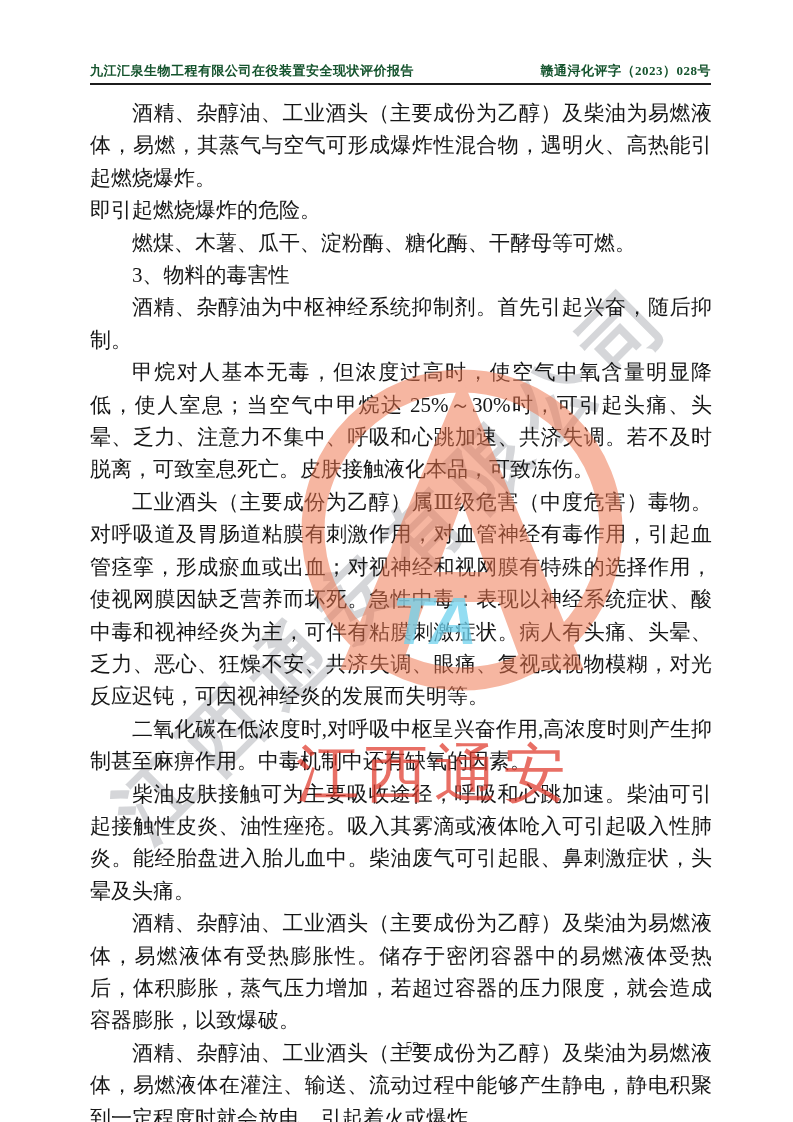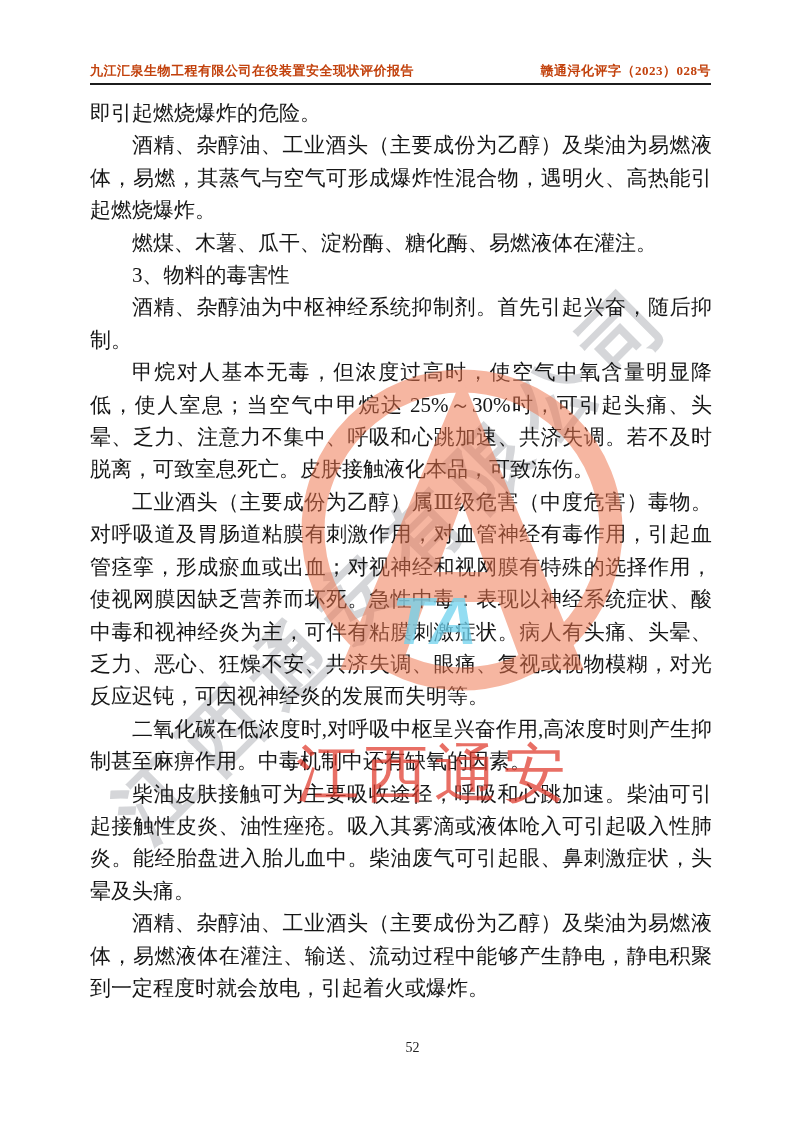--- a/index.html
+++ b/index.html
@@ -12,21 +12,21 @@
     font-family:"Liberation Serif","DejaVu Serif",serif;
     color:#161616;
   }
 
   
   .header {
     position:absolute; left:90px; top:62px; width:621px;
     display:flex; justify-content:space-between; align-items:flex-end;
     border-bottom:2px solid #1c1c1c;
     padding-bottom:3px;
-    font-size:13px; font-weight:bold; color:#c2410c;
+    font-size:13px; font-weight:bold; color:#14532d;
     z-index:4;
   }
   .header .h-left  { letter-spacing:0.5px; }
   .header .h-right { letter-spacing:0.5px;text-align:center; }
 
   
   .doc-body {
     position:absolute; left:90px; top:97px; width:622px;
     font-size:21px; line-height:32.4px;
     text-align:justify;
@@ -79,29 +79,30 @@
 <div class="page">
 
   <div class="wm-diagonal" style="color: rgb(146, 150, 156);">江西通安有限公司</div>
 
   <div class="header">
     <span class="h-left">九江汇泉生物工程有限公司在役装置安全现状评价报告</span>
     <span class="h-right">赣通浔化评字（2023）028号</span>
   </div>
 
   <main class="doc-body">
+      <p class="para">酒精、杂醇油、工业酒头（主要成份为乙醇）及柴油为易燃液体，易燃，其蒸气与空气可形成爆炸性混合物，遇明火、高热能引起燃烧爆炸。</p>
       <p class="para no-indent">即引起燃烧爆炸的危险。</p>
-      <p class="para">酒精、杂醇油、工业酒头（主要成份为乙醇）及柴油为易燃液体，易燃，其蒸气与空气可形成爆炸性混合物，遇明火、高热能引起燃烧爆炸。</p>
-      <p class="para">燃煤、木薯、瓜干、淀粉酶、糖化酶、易燃液体在灌注。</p>
+      <p class="para">燃煤、木薯、瓜干、淀粉酶、糖化酶、干酵母等可燃。</p>
       <p class="para">3、物料的毒害性</p>
       <p class="para">酒精、杂醇油为中枢神经系统抑制剂。首先引起兴奋，随后抑制。</p>
       <p class="para">甲烷对人基本无毒，但浓度过高时，使空气中氧含量明显降低，使人室息；当空气中甲烷达 25%～30%时，可引起头痛、头晕、乏力、注意力不集中、呼吸和心跳加速、共济失调。若不及时脱离，可致室息死亡。皮肤接触液化本品，可致冻伤。</p>
       <p class="para">工业酒头（主要成份为乙醇）属Ⅲ级危害（中度危害）毒物。对呼吸道及胃肠道粘膜有刺激作用，对血管神经有毒作用，引起血管痉挛，形成瘀血或出血；对视神经和视网膜有特殊的选择作用，使视网膜因缺乏营养而坏死。急性中毒：表现以神经系统症状、酸中毒和视神经炎为主，可伴有粘膜刺激症状。病人有头痛、头晕、乏力、恶心、狂燥不安、共济失调、眼痛、复视或视物模糊，对光反应迟钝，可因视神经炎的发展而失明等。</p>
       <p class="para">二氧化碳在低浓度时,对呼吸中枢呈兴奋作用,高浓度时则产生抑制甚至麻痹作用。中毒机制中还有缺氧的因素。</p>
       <p class="para">柴油皮肤接触可为主要吸收途径，呼吸和心跳加速。柴油可引起接触性皮炎、油性痤疮。吸入其雾滴或液体呛入可引起吸入性肺炎。能经胎盘进入胎儿血中。柴油废气可引起眼、鼻刺激症状，头晕及头痛。</p>
+      <p class="para">酒精、杂醇油、工业酒头（主要成份为乙醇）及柴油为易燃液体，易燃液体有受热膨胀性。储存于密闭容器中的易燃液体受热后，体积膨胀，蒸气压力增加，若超过容器的压力限度，就会造成容器膨胀，以致爆破。</p>
       <p class="para">酒精、杂醇油、工业酒头（主要成份为乙醇）及柴油为易燃液体，易燃液体在灌注、输送、流动过程中能够产生静电，静电积聚到一定程度时就会放电，引起着火或爆炸。</p>
     </main>
 
   <div class="stamp-layer">
     <svg class="wm-logo" width="360" height="360" viewBox="0 0 360 360">
       <circle class="logo-stroke" cx="180" cy="180" r="149" fill="none" stroke="#ee744d" stroke-width="23"></circle>
       <path class="logo-fill" fill="#ee744d" d="M180,28 L58,320 L118,320 L180,152 L242,320 L302,320 Z"></path>
       <path class="logo-fill" fill="#ee744d" d="M116,222 L246,222 L246,252 L104,252 Z"></path>
     </svg>
     <div class="wm-cyan" style="color: rgb(111, 210, 238);">TA</div>

